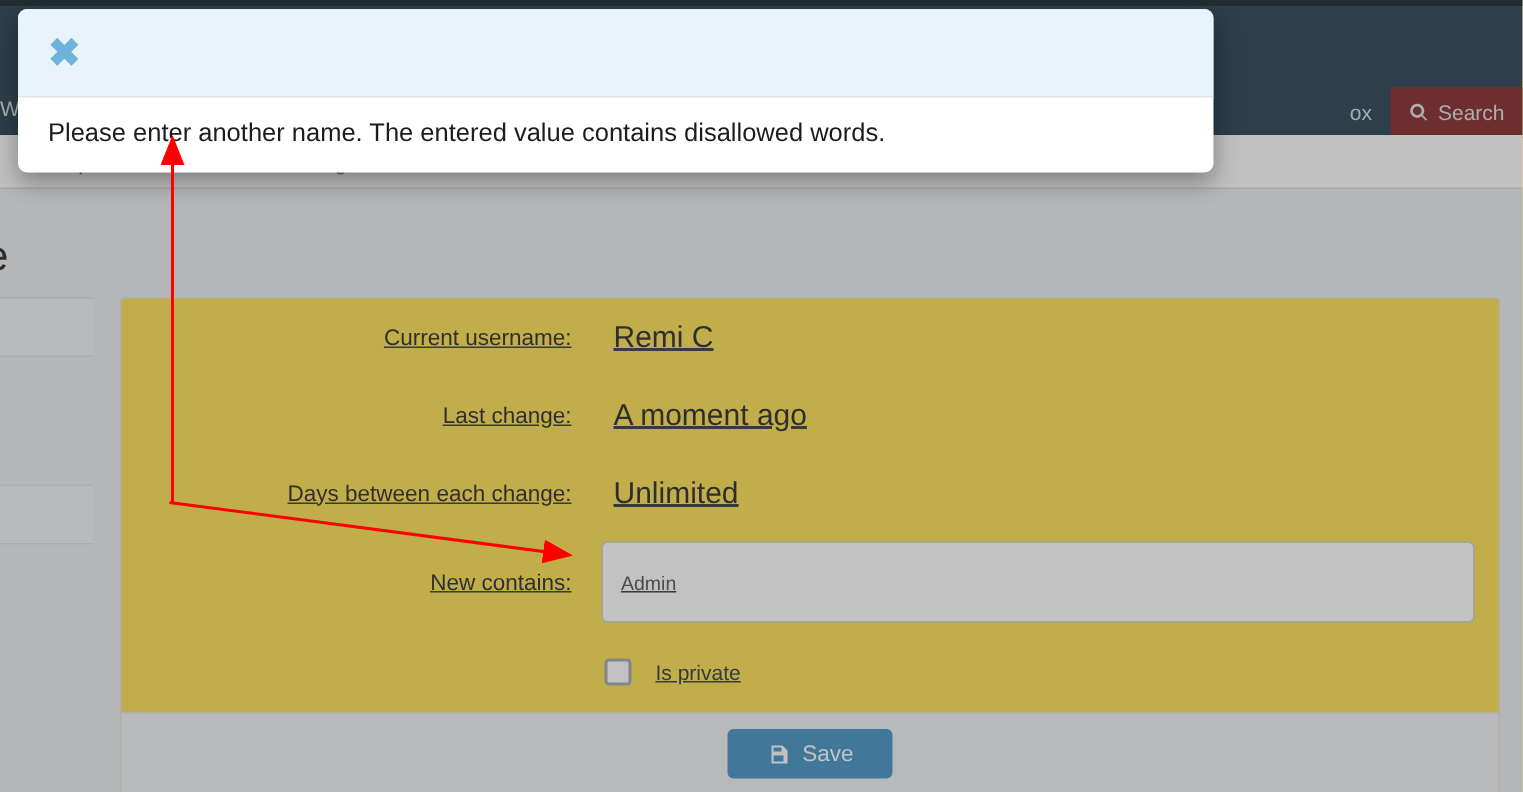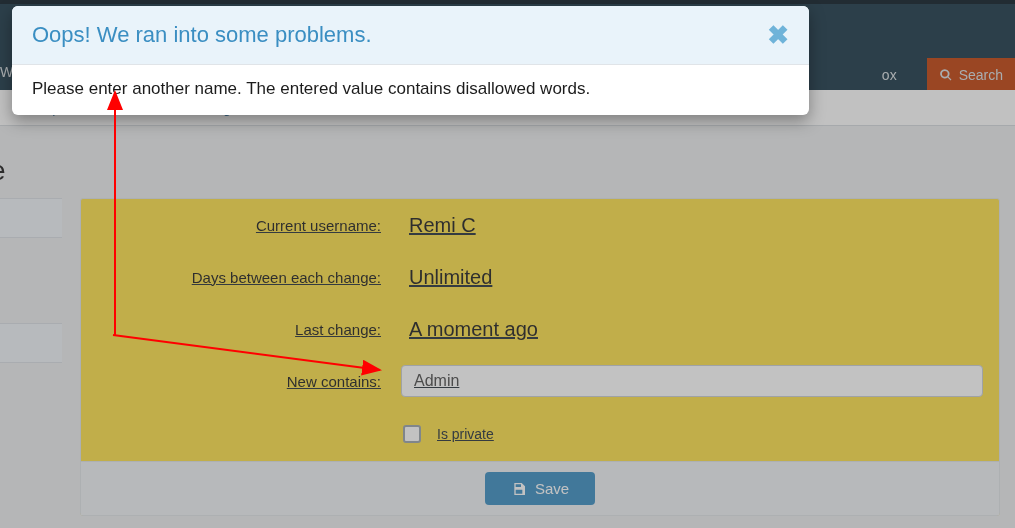--- a/index.html
+++ b/index.html
@@ -28,33 +28,32 @@
       background: #0a1a24;
     }
     .topnav-right {
       position: absolute;
       top: 58px;
       right: 0;
       display: flex;
       align-items: center;
       height: 34px;
       color: #d9dfe3;
-      gap: 18px;
     }
     .topnav-item {
       display: flex;
       align-items: center;
       gap: 6px;
       padding: 0 12px;
       height: 34px;
       cursor: pointer;
       font-size: 14px;
     }
     .topnav-item.highlight {
-      background: #c2410c;
+      background: #7f1d1d;
     }
     .topnav-item svg { width: 14px; height: 14px; fill: #d9dfe3; }
     .subnav {
       position: absolute;
       top: 90px;
       left: 0; right: 0;
       height: 36px;
       background: #fefefe;
       border-bottom: 1px solid #d5d9de;
       display: flex;
@@ -118,25 +117,25 @@
     .form-value {
       padding-left: 28px;
       color: #1c1c1c;
       font-size: 20px;
       flex: 1;
     }
     .form-input {
       margin-left: 20px;
       flex: 1;
       margin-right: 16px;
-      height: 32px;
+      height: 54px;
       border: 1px solid #c9ced3;
       border-radius: 4px;
       padding: 0 12px;
-      font-size: 16px;
+      font-size: 13px;
       color: #4a4a4a;
       background: #fff;
     }
     .checkbox-row {
       display: flex;
       align-items: center;
       padding: 18px 0 18px 322px;
       gap: 16px;
     }
     .checkbox-box {
@@ -248,26 +247,26 @@
   <div class="side-tab"></div>
   <div class="side-tab"></div>
 </div>
 
 <div class="panel">
   <div class="form-row">
     <div class="form-label">Current username:</div>
     <div class="form-value">Remi C</div>
   </div>
   <div class="form-row">
+    <div class="form-label">Last change:</div>
+    <div class="form-value">A moment ago</div>
+  </div>
+  <div class="form-row">
     <div class="form-label">Days between each change:</div>
     <div class="form-value">Unlimited</div>
-  </div>
-  <div class="form-row">
-    <div class="form-label">Last change:</div>
-    <div class="form-value">A moment ago</div>
   </div>
   <div class="form-row">
     <div class="form-label">New contains:</div>
     <input class="form-input" type="text" value="Admin" style="">
   </div>
   <div class="checkbox-row">
     <div class="checkbox-box"></div>
     <span>Is private</span>
   </div>
   <div class="save-row">
@@ -277,21 +276,20 @@
         </svg>
       <span>Save</span>
     </button>
   </div>
 </div>
 
 <div class="dimmer"></div>
 
 <div class="alert-box">
   <div class="alert-head">
-    <div class="alert-title">Oops! We ran into some problems.</div>
     <div class="alert-close">✖</div>
   </div>
   <div class="alert-body">Please enter another name. The entered value contains disallowed words.</div>
 </div>
 
 <svg class="anno-svg" width="1015" height="528">
   <defs>
     <marker id="arrowhead" markerWidth="10" markerHeight="8" refX="9" refY="4" orient="auto">
       <polygon points="0 0, 10 4, 0 8" fill="#ff0000"></polygon>
     </marker>

